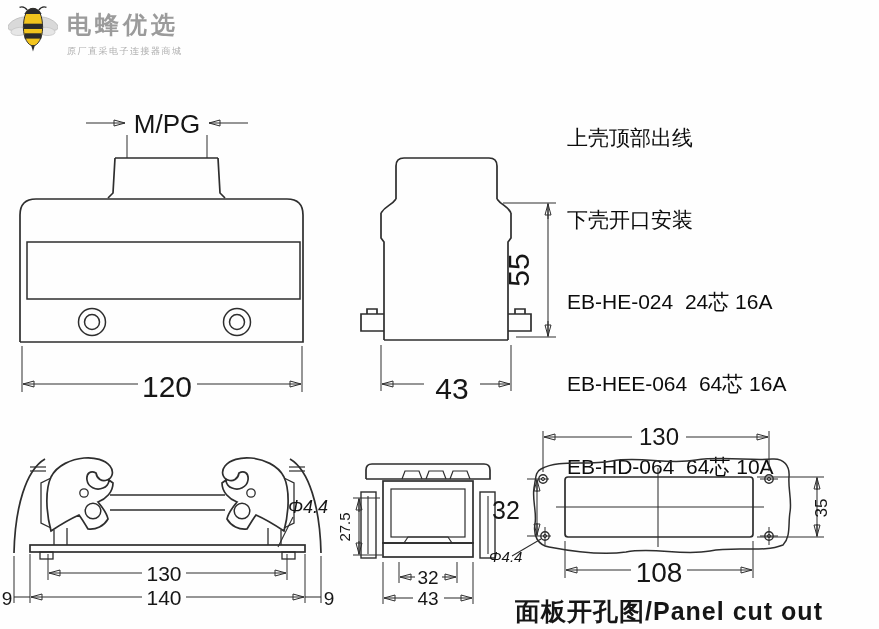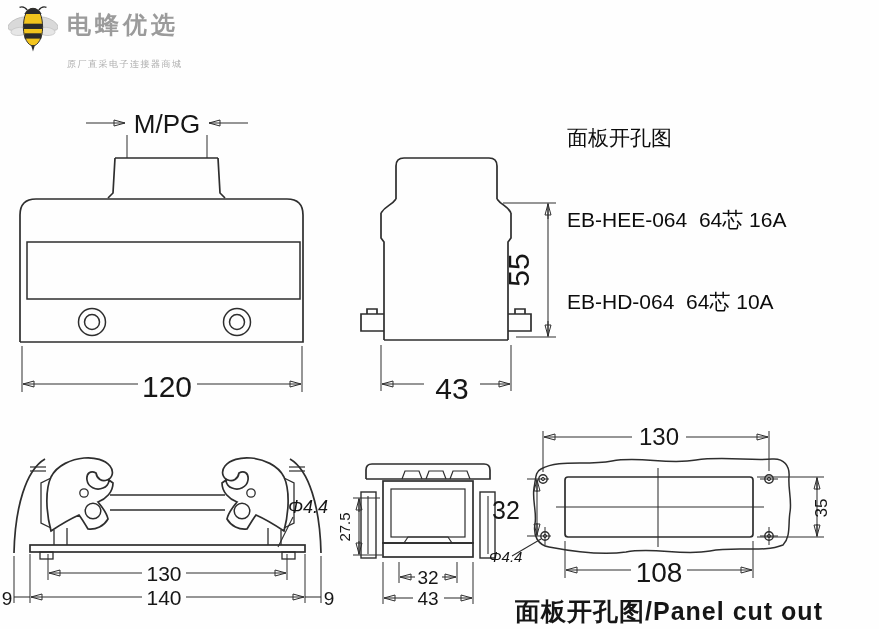--- a/index.html
+++ b/index.html
@@ -3,21 +3,21 @@
 <meta charset="utf-8">
 <style>
   html,body{margin:0;padding:0;background:#ffffff;}
   .canvas{position:relative;width:879px;height:629px;background:#fefefe;overflow:hidden;
           font-family:"Liberation Sans",sans-serif;}
   
   .logo{position:absolute;left:8px;top:4px;display:flex;align-items:flex-start;gap:9px;}
   .bee{width:50px;height:49px;flex:0 0 auto;}
   .brandcol{padding-top:5px;}
   .brand{font-size:24px;color:#9b9b9b;letter-spacing:4px;font-weight:bold;}
-  .tagline{font-size:9px;color:#aeaeae;letter-spacing:1.5px;margin-top:17px;}
+  .tagline{font-size:9px;color:#aeaeae;letter-spacing:1.5px;margin-top:4px;}
   
   .notes{position:absolute;left:567px;top:69px;font-size:21px;line-height:27.4px;
          color:#0c0c0c;white-space:pre;}
   
   svg.art{position:absolute;left:0;top:0;}
   svg.art text{fill:#161616;font-family:"Liberation Sans","DejaVu Sans",sans-serif;}
   .s30{font-size:30px}.s28{font-size:28px}.s26{font-size:26px}.s25{font-size:25px}
   .s24{font-size:24px}.s21{font-size:21px}.s19{font-size:19px}.s18{font-size:18px}
   .s17{font-size:17px}.s15{font-size:15px}
   .it{font-style:italic}
@@ -47,21 +47,23 @@
       <rect x="17.3" y="30" width="17.4" height="5.5" fill="#2b2b2b" stroke="none"></rect>
       <path d="M24,42.5 L26,49 L28,42.5 Z" fill="#2b2b2b" stroke="none"></path>
     </svg>
     <div class="brandcol">
       <div class="brand">电蜂优选</div>
       <div class="tagline">原厂直采电子连接器商城</div>
     </div>
   </div>
 
   <div class="notes">
-    <div>面板开孔图</div>
+    <div>上壳顶部出线</div>
+    <div>下壳开口安装</div>
+    <div>EB-HE-024  24芯 16A</div>
     <div>EB-HEE-064  64芯 16A</div>
     <div>EB-HD-064  64芯 10A</div>
     
     
     
     
     
   </div>
 
   <svg class="art" width="879" height="629" viewBox="0 0 879 629">

